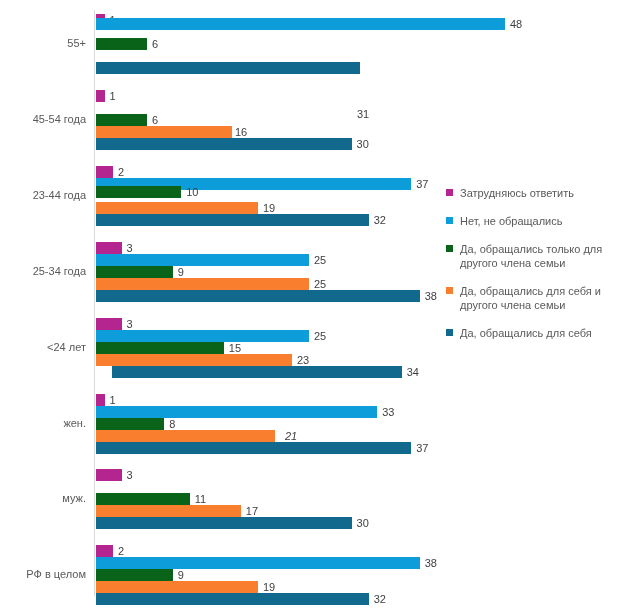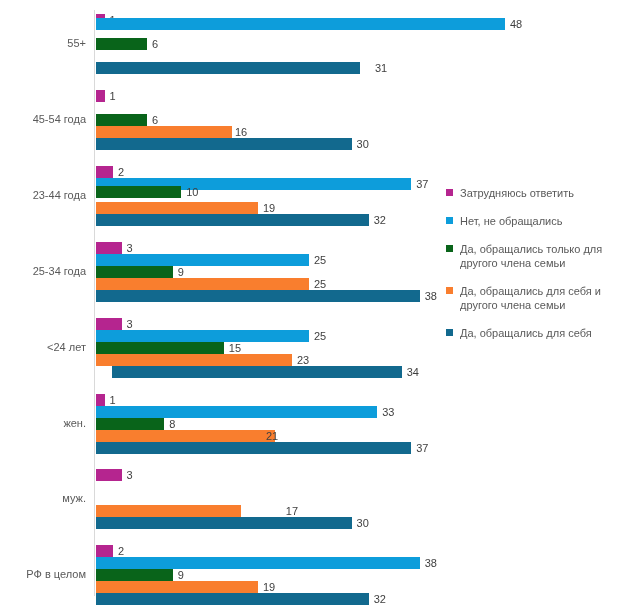--- a/index.html
+++ b/index.html
@@ -130,21 +130,21 @@
         <div class="bar-row" style="top: 24px;">
           <div class="bar" style="width: 51.12px; background: rgb(9, 100, 26);"></div>
           <div class="bar-value" style="left: 56.12px;">6</div>
         </div>
         <div class="bar-row" style="top: 48px;">
           <div class="bar" style="width: 119.28px; background: rgb(249, 126, 46);"></div>
           <div class="bar-value" style="left: 124.28px;">14</div>
         </div>
         <div class="bar-row" style="top: 48px;">
           <div class="bar" style="width: 264.12px; background: rgb(18, 105, 142);"></div>
-          <div class="bar-value" style="left: 279px;">31</div>
+          <div class="bar-value" style="left: 261px; margin-top: 46px;">31</div>
         </div>
       </div>
       <div class="cat-group" style="top: 89.9px;">
         <div class="cat-label">45-54 года</div>
         <div class="bar-row" style="top: 0px;">
           <div class="bar" style="width: 8.52px; background: rgb(181, 37, 143);"></div>
           <div class="bar-value" style="left: 13.52px;">1</div>
         </div>
         <div class="bar-row" style="top: 24px;">
           <div class="bar" style="width: 51.12px; background: rgb(9, 100, 26);"></div>
@@ -237,36 +237,40 @@
         <div class="bar-row" style="top: 12px;">
           <div class="bar" style="width: 281.16px; background: rgb(13, 157, 219);"></div>
           <div class="bar-value" style="left: 286.16px;">33</div>
         </div>
         <div class="bar-row" style="top: 24px;">
           <div class="bar" style="width: 68.16px; background: rgb(9, 100, 26);"></div>
           <div class="bar-value" style="left: 73.16px;">8</div>
         </div>
         <div class="bar-row" style="top: 36px;">
           <div class="bar" style="width: 178.92px; background: rgb(249, 126, 46);"></div>
-          <div class="bar-value" style="left: 170px;">21</div>
+          <div class="bar-value" style="left: 189px; font-style: italic;">21</div>
         </div>
         <div class="bar-row" style="top: 48px;">
           <div class="bar" style="width: 315.24px; background: rgb(18, 105, 142);"></div>
           <div class="bar-value" style="left: 320.24px;">37</div>
         </div>
       </div>
       <div class="cat-group" style="top: 469.4px;">
         <div class="cat-label">муж.</div>
         <div class="bar-row" style="top: 0px;">
           <div class="bar" style="width: 25.56px; background: rgb(181, 37, 143);"></div>
           <div class="bar-value" style="left: 30.56px;">3</div>
         </div>
+        <div class="bar-row" style="top: 24px;">
+          <div class="bar" style="width: 93.72px; background: rgb(9, 100, 26);"></div>
+          <div class="bar-value" style="left: 98.72px;">11</div>
+        </div>
         <div class="bar-row" style="top: 36px;">
           <div class="bar" style="width: 144.84px; background: rgb(249, 126, 46);"></div>
-          <div class="bar-value" style="left: 149.84px; margin-left: 40px;">17</div>
+          <div class="bar-value" style="left: 149.84px;">17</div>
         </div>
         <div class="bar-row" style="top: 48px;">
           <div class="bar" style="width: 255.6px; background: rgb(18, 105, 142);"></div>
           <div class="bar-value" style="left: 260.6px;">30</div>
         </div>
       </div>
       <div class="cat-group" style="top: 545.3px;">
         <div class="cat-label">РФ в целом</div>
         <div class="bar-row" style="top: 0px;">
           <div class="bar" style="width: 17.04px; background: rgb(181, 37, 143);"></div>

